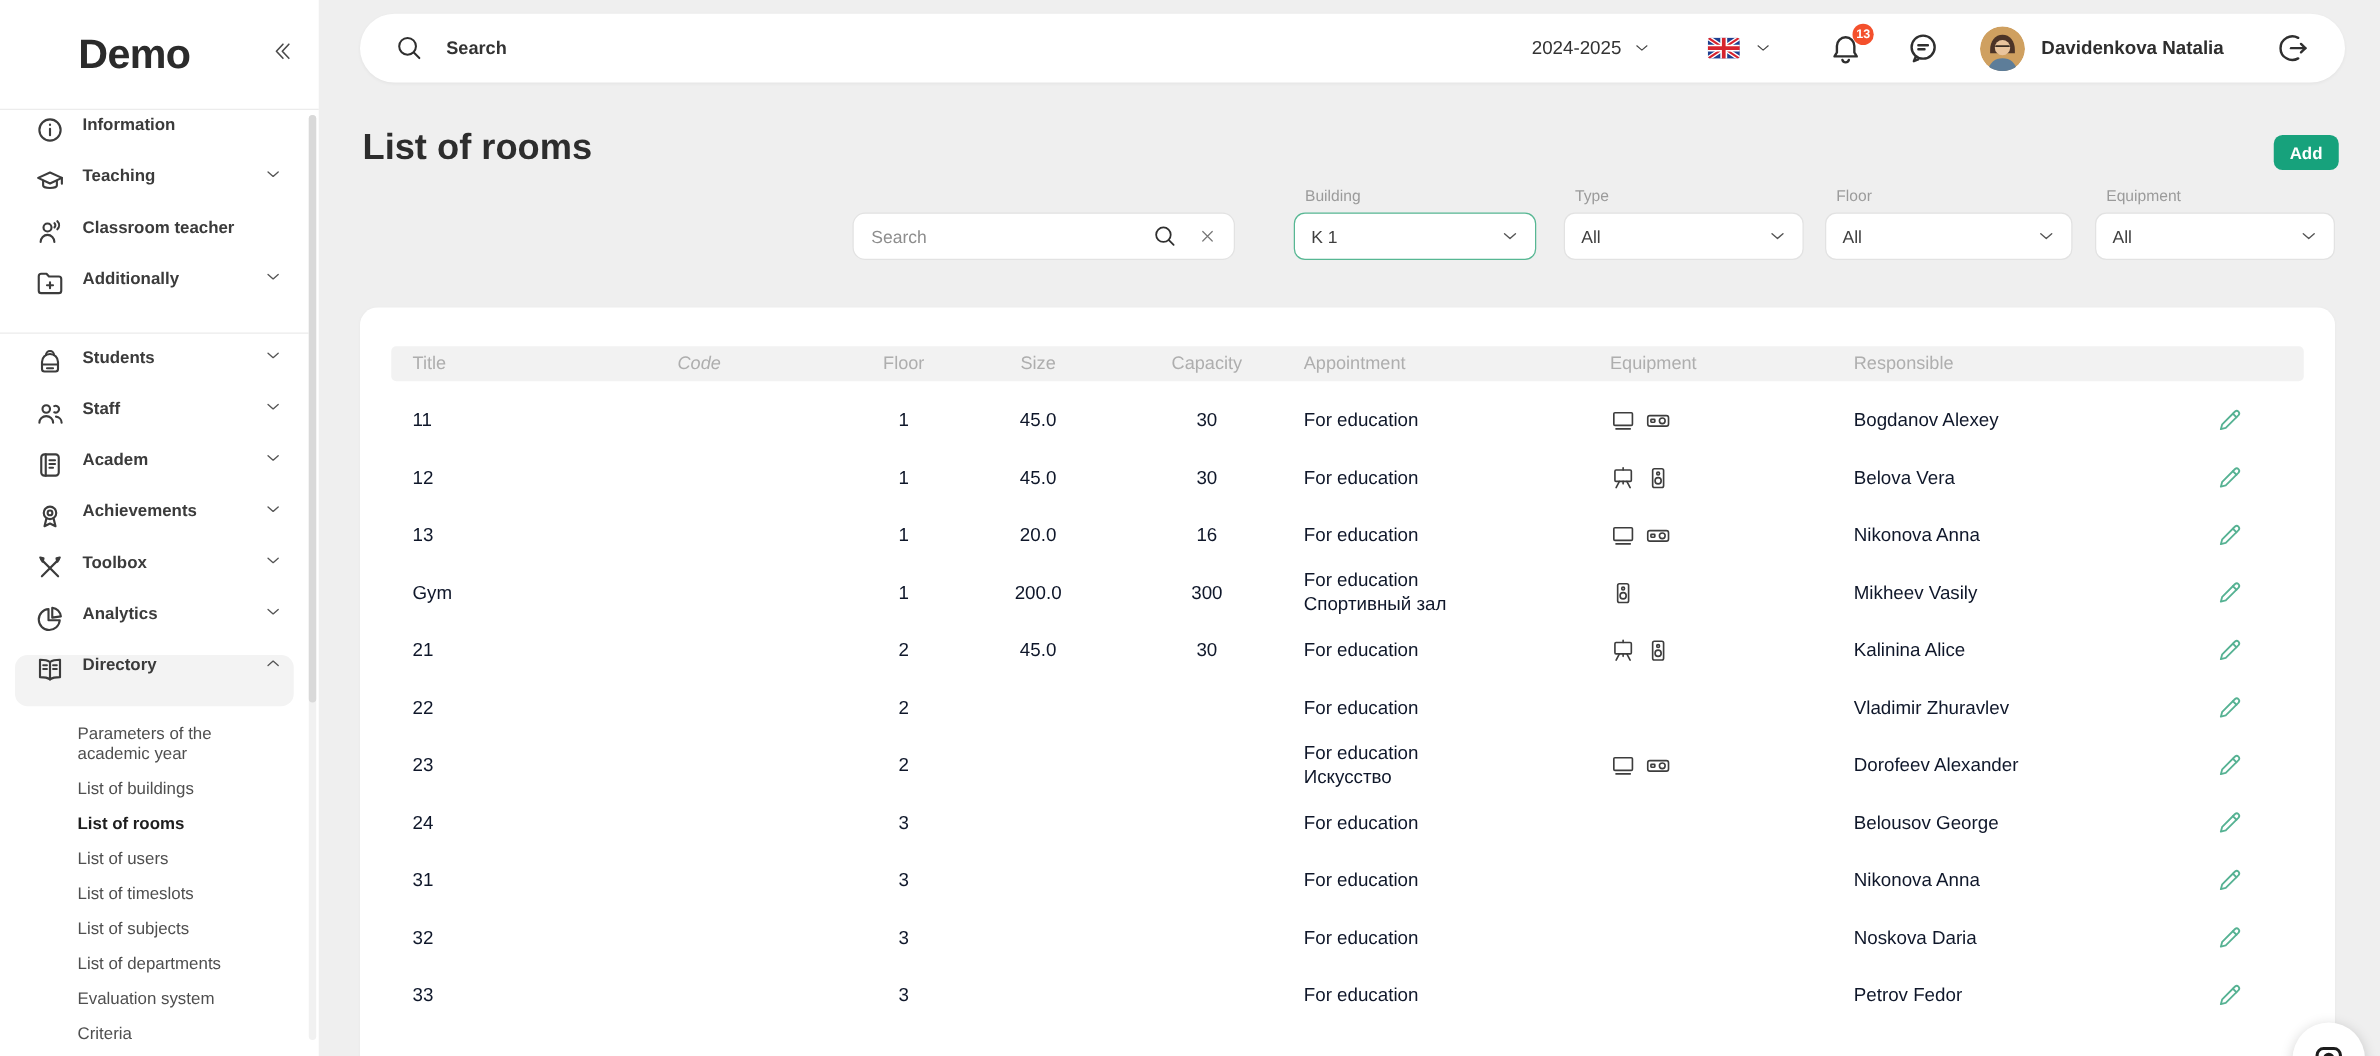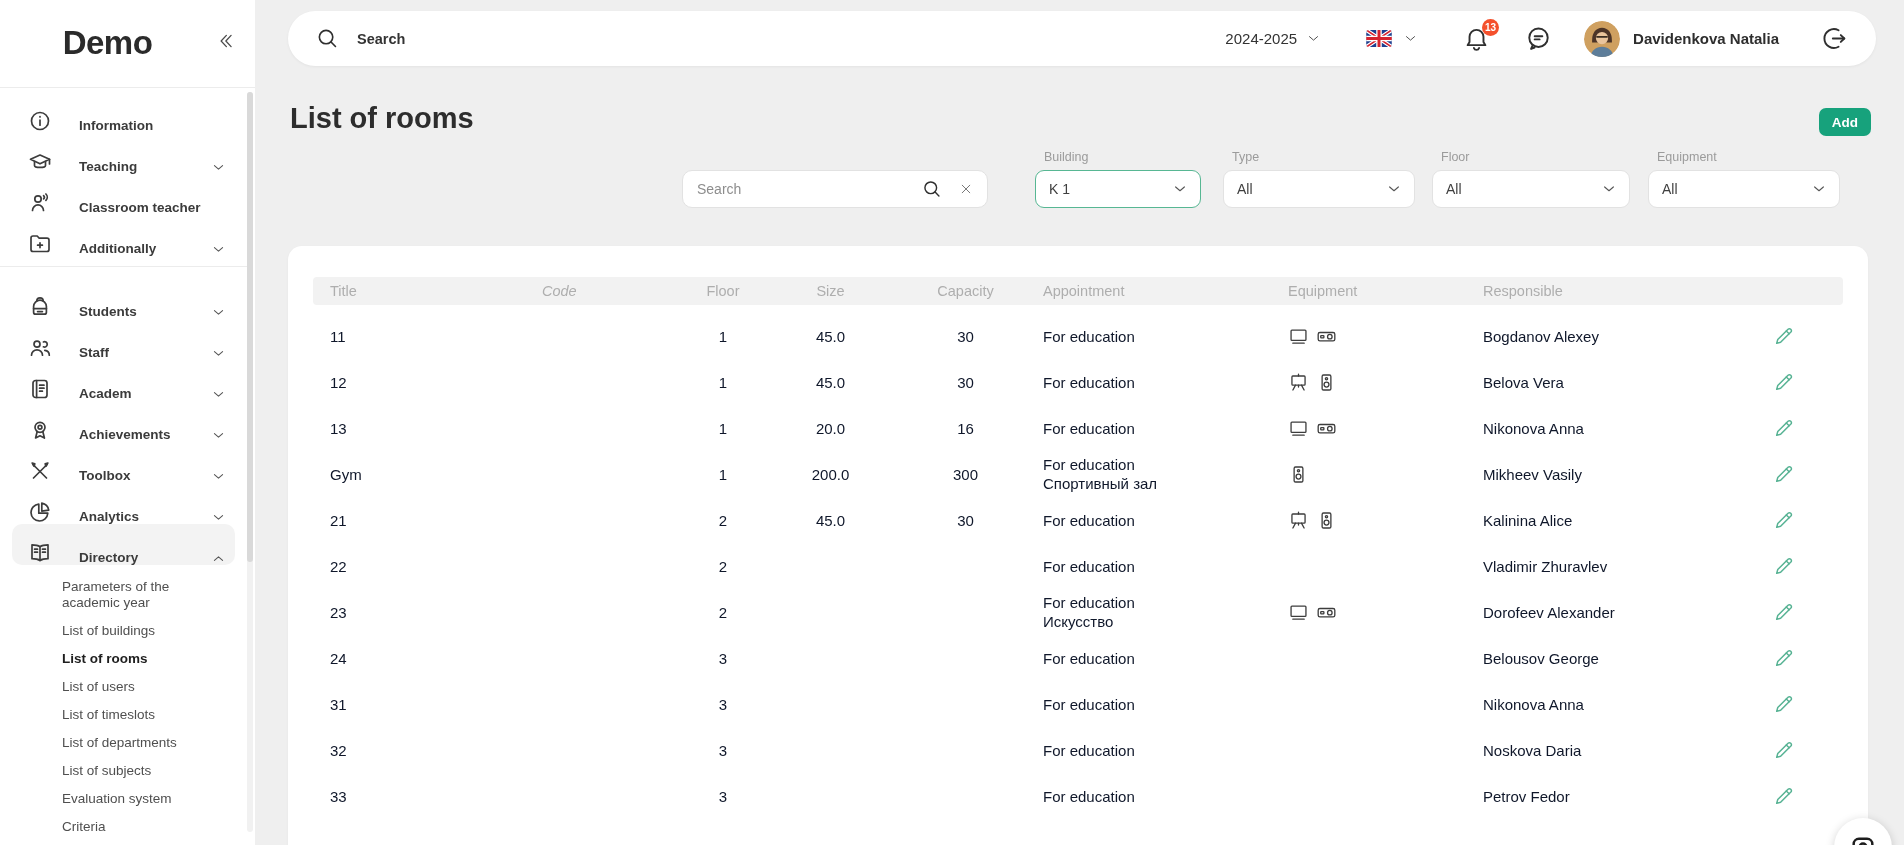--- a/index.html
+++ b/index.html
@@ -10,21 +10,21 @@
   
   .sidebar { position:absolute; left:0; top:0; width:255px; height:845px; background:#fff; z-index:5; }
   .logo-row { position:relative; height:88px; border-bottom:1px solid #ececec; }
   .logo { position:absolute; left:0; right:40px; top:24px; text-align:center;
     font-size:33px; font-weight:bold; color:#2b2b2b; letter-spacing:-.5px; }
   .collapse { position:absolute; right:16px; top:32px; width:22px; height:22px; color:#4a4a4a; cursor:pointer; }
   .collapse svg { width:18px; height:18px; }
   .sb-scrolltrack { position:absolute; right:2px; top:92px; width:6px; height:740px; background:#f1f1f1; border-radius:3px; }
   .sb-scrollthumb { position:absolute; right:2px; top:92px; width:6px; height:470px; background:#d9d9d9; border-radius:3px; }
   .nav { position:absolute; top:92px; left:0; right:8px; }
-  .nav-item { display:flex; align-items:flex-end; height:41px; padding-left:28px; cursor:pointer;gap:13px; }
+  .nav-item { display:flex; align-items:flex-start; height:41px; padding-left:28px; cursor:pointer; }
   .nav-item .nav-ic { width:24px; height:24px; color:#3c3c3c; flex:0 0 24px; }
   .nav-item .nav-ic svg { width:24px; height:24px; }
   .nav-item .nav-lb { margin-left:14px; font-size:13.5px; font-weight:bold; color:#3b3b3b; }
   .nav-item .nav-ch { margin-left:auto; margin-right:22px; width:13px; height:13px; color:#555; }
   .nav-item .nav-ch svg { width:13px; height:13px; }
   .nav-item.active { background:#f3f3f3; border-radius:10px; margin:0 12px; padding-left:16px; }
   .nav-item.active .nav-ch { margin-right:10px; }
   .nav-divider { height:1px; background:#ececec; margin:10px 0 11px 0; }
   .sub-list { padding:8px 0 0 0; }
   .sub-item { padding:6px 10px 6px 62px; font-size:13.5px; color:#4f4f4f; line-height:16px; cursor:pointer; max-width:240px; }
@@ -281,22 +281,22 @@
             <path d="M4.5 15.5L12 9l7.5 6.5"></path>
           </svg>
         </span>
       </div>
       <div class="sub-list">
         <div class="sub-item">Parameters of the academic year</div>
         <div class="sub-item">List of buildings</div>
         <div class="sub-item active">List of rooms</div>
         <div class="sub-item">List of users</div>
         <div class="sub-item">List of timeslots</div>
+        <div class="sub-item">List of subjects</div>
         <div class="sub-item">List of departments</div>
-        <div class="sub-item">List of subjects</div>
         <div class="sub-item">Evaluation system</div>
         <div class="sub-item">Criteria</div>
       </div>
     </div>
 </div>
 
 <div class="topbar">
   <span class="tb-search-ic">
       <svg viewBox="0 0 24 24" fill="none" stroke="currentColor" stroke-width="1.7" stroke-linecap="round" stroke-linejoin="round">
         <circle cx="10.5" cy="10.5" r="7"></circle>
@@ -379,21 +379,21 @@
       </span>
     <span class="in-clear">
         <svg viewBox="0 0 24 24" fill="none" stroke="currentColor" stroke-width="1.7" stroke-linecap="round" stroke-linejoin="round">
           <path d="M5.5 5.5l13 13M18.5 5.5l-13 13"></path>
         </svg>
       </span>
   </div>
   <div style="display:flex;">
       <div class="select-wrap hl" style="margin-left: 47px;">
         <div class="select-label">Building</div>
-        <div class="select-box" style="width:166px">
+        <div class="select-box" style="width:194px">
           <span class="sel-val">K 1</span>
           <span class="sel-ch">
             <svg viewBox="0 0 24 24" fill="none" stroke="currentColor" stroke-width="1.9" stroke-linecap="round" stroke-linejoin="round">
               <path d="M4.5 8.5l7.5 6.5 7.5-6.5"></path>
             </svg>
           </span>
         </div>
       </div>
       <div class="select-wrap" style="margin-left: 22px;">
         <div class="select-label">Type</div>

